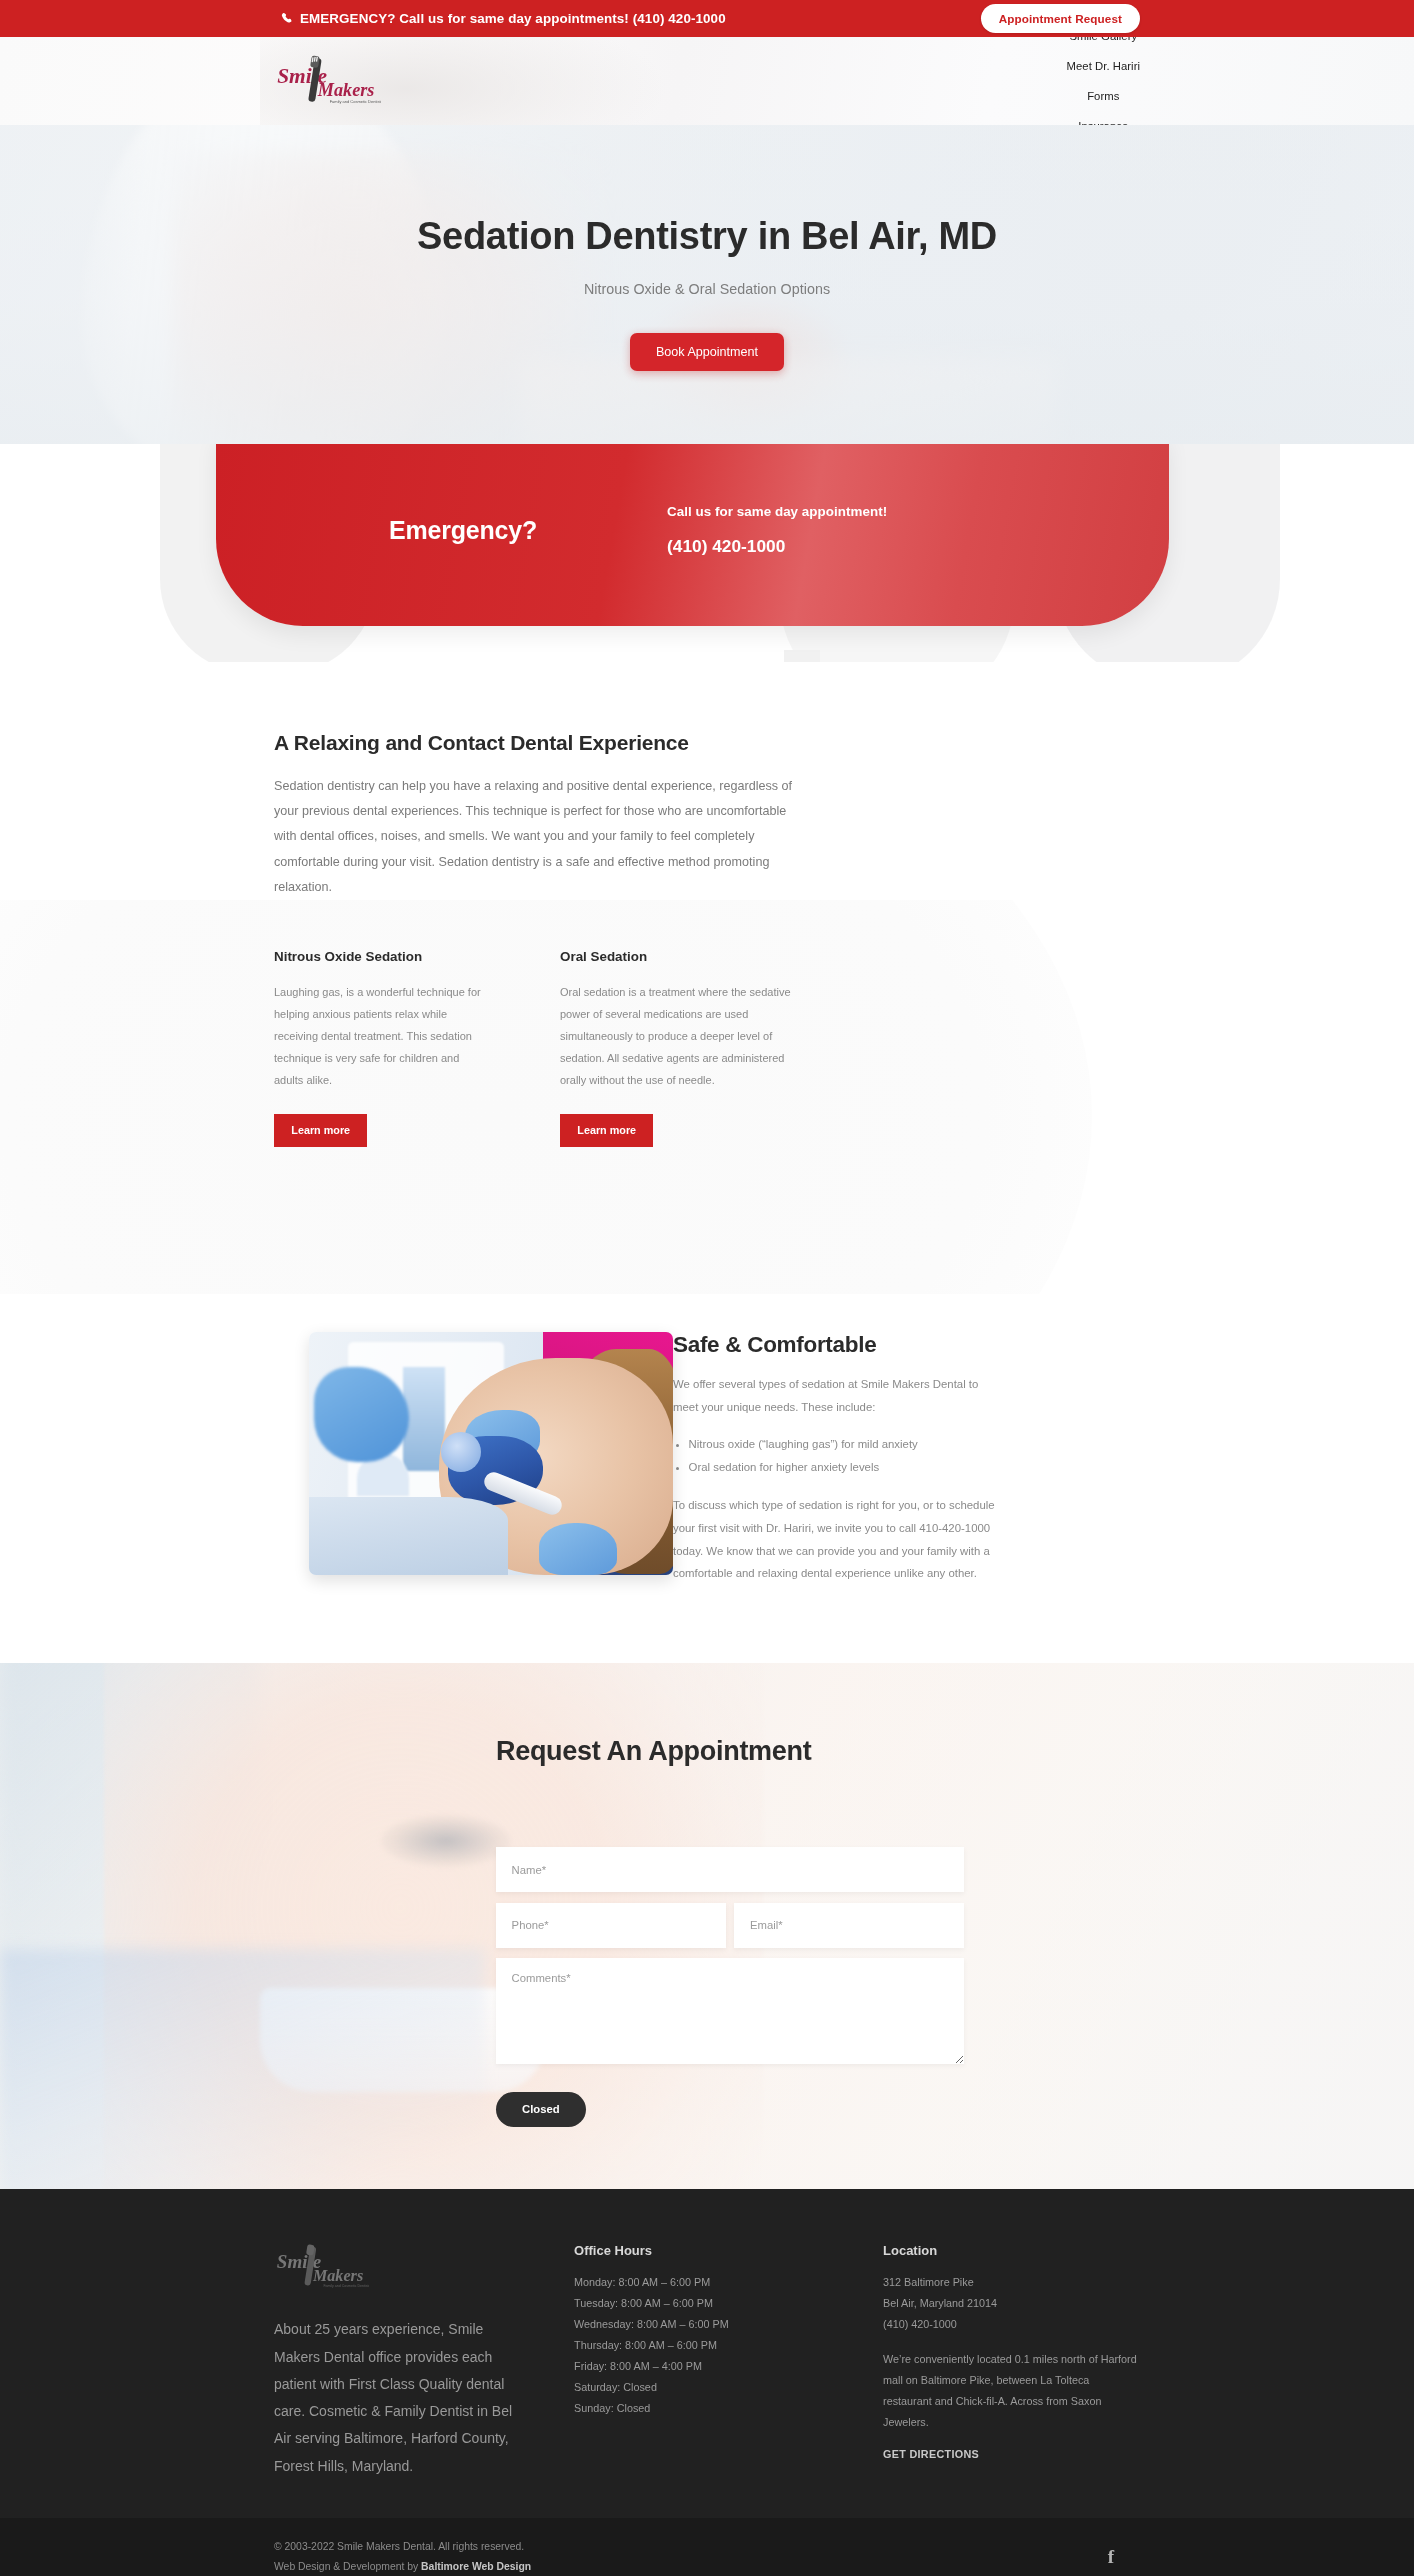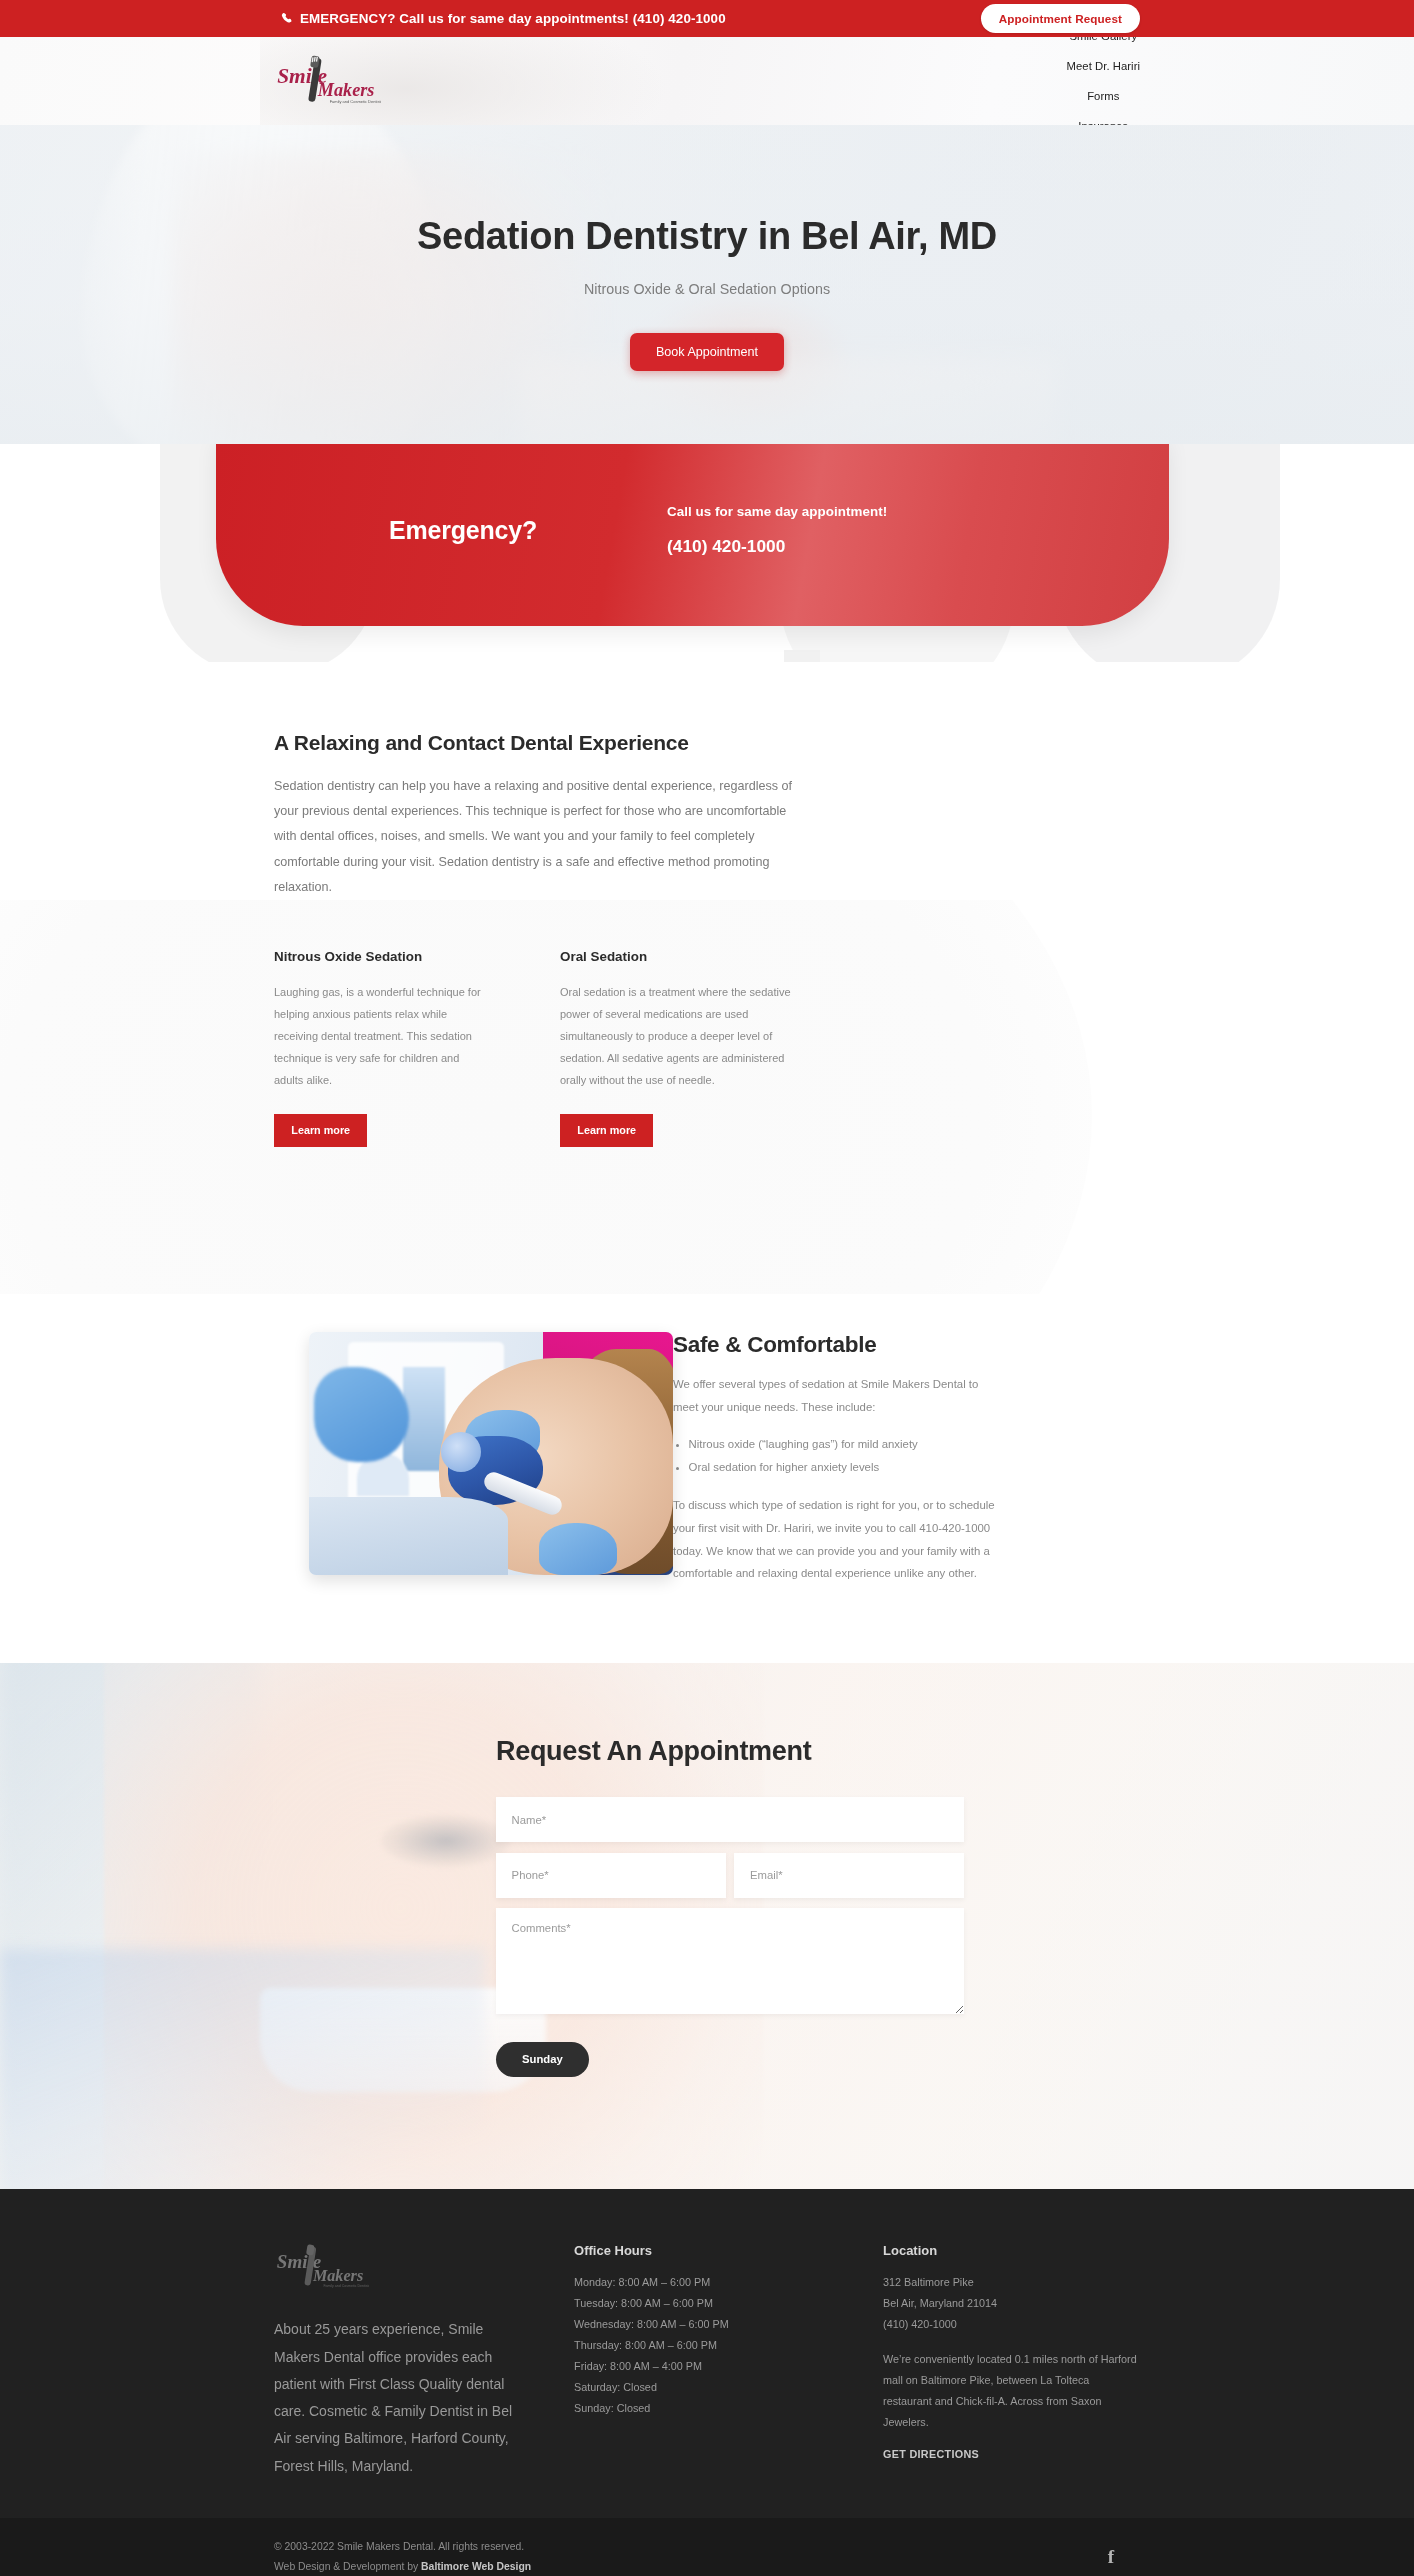--- a/index.html
+++ b/index.html
@@ -241,21 +241,21 @@
   .rq-teeth {
     position:absolute; left:260px; top:325px; width:286px; height:104px;
     background: linear-gradient(180deg,rgba(255,255,255,.95),rgba(245,245,248,.7));
     border-radius: 10.4px 10.4px 52px 52px; filter: blur(2.6px);
   }
   .rq-blue { position:absolute; left:0; top:286px; width:485px; height:251px; background: linear-gradient(160deg, rgba(170,196,228,.55) 0%, rgba(196,214,236,.38) 45%, rgba(225,232,240,0) 85%); filter: blur(7px); }
   .rq-chair { position:absolute; left:0; top:-26px; width:260px; height:312px; background: linear-gradient(140deg, rgba(206,219,229,.7), rgba(231,237,241,.2)); filter: blur(8.7px); }
   .rq-overlay { position:absolute; inset:0; background: linear-gradient(110deg, rgba(246,248,249,.25) 0%, rgba(250,248,246,.35) 50%, rgba(248,247,246,.5) 100%); }
   .rq-inner { position: relative; z-index:3; width: 866px; margin: 0 auto; }
   .rq-title { font-size: 27px; font-weight: bold; color:#2b2b2b; text-align: left; padding-top: 73px; padding-left: 222px; letter-spacing:-0.3px; }
-  .form { margin-top: 30px; margin-left: 222px; width: 468px; }
+  .form { margin-top: 80px; margin-left: 222px; width: 468px; }
   .form input, .form textarea {
     border: none; background:#ffffff; font-family:"Liberation Sans", sans-serif;
     font-size: 11.3px; color:#3a3a3a; outline:none;
     box-shadow: 0 1.7px 5.2px rgba(0,0,0,.05);
   }
   .form input::placeholder, .form textarea::placeholder { color:#9b9b9b; }
   .f-name { width: 468px; height: 45px; padding: 0 15.6px; display:block; }
   .f-row { display:flex; gap: 8.7px; margin-top: 10.4px; }
   .f-phone, .f-email { width: 230px; height: 45px; padding: 0 15.6px; }
   .f-comments { width: 468px; height: 106px; margin-top: 10.4px; padding: 14px 15.6px; resize: vertical; display:block; }
@@ -429,21 +429,21 @@
     <div class="rq-overlay"></div>
     <div class="rq-inner">
       <div class="rq-title">Request An Appointment</div>
       <form class="form">
         <input class="f-name" type="text" placeholder="Name*" style="">
         <div class="f-row">
           <input class="f-phone" type="text" placeholder="Phone*" style="">
           <input class="f-email" type="text" placeholder="Email*" style="">
         </div>
         <textarea class="f-comments" placeholder="Comments*" style=""></textarea>
-        <button class="submit-btn">Sunday</button>
+        <button class="submit-btn">Closed</button>
       </form>
     </div>
   </div>
 
   <div class="footer">
     <div class="footer-inner">
       <div class="fcol-1">
         <a class="flogo" href="#">
           <svg viewBox="0 0 200 100" width="95" height="49">
             <text class="logo-smile" x="6" y="52" font-size="40" fill="#bdbdbd">Smile</text>

